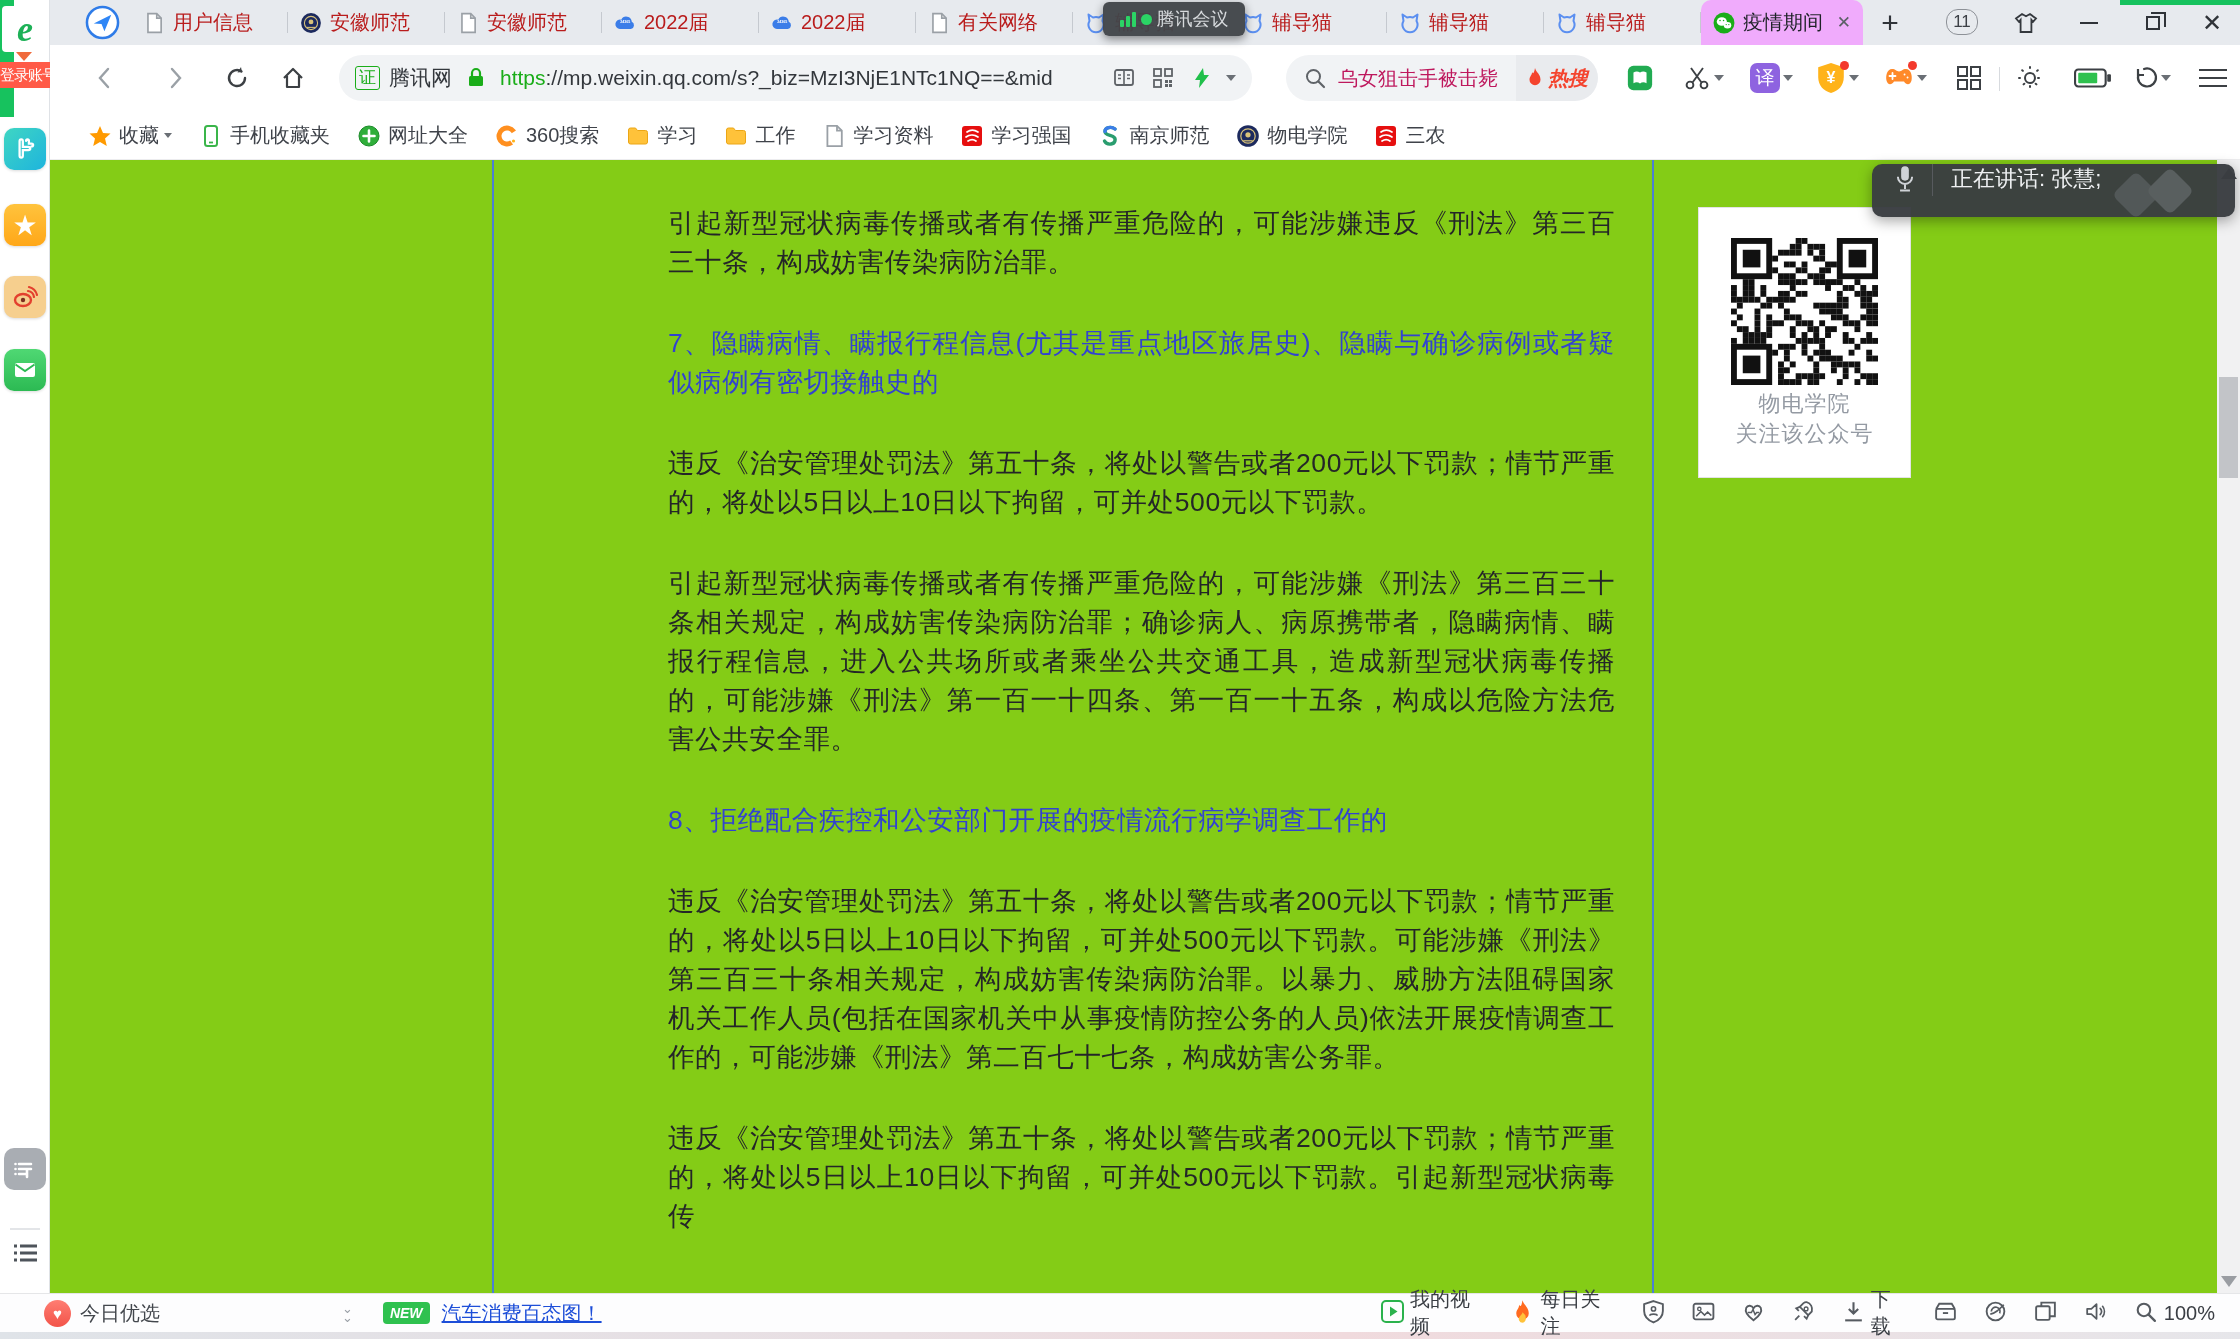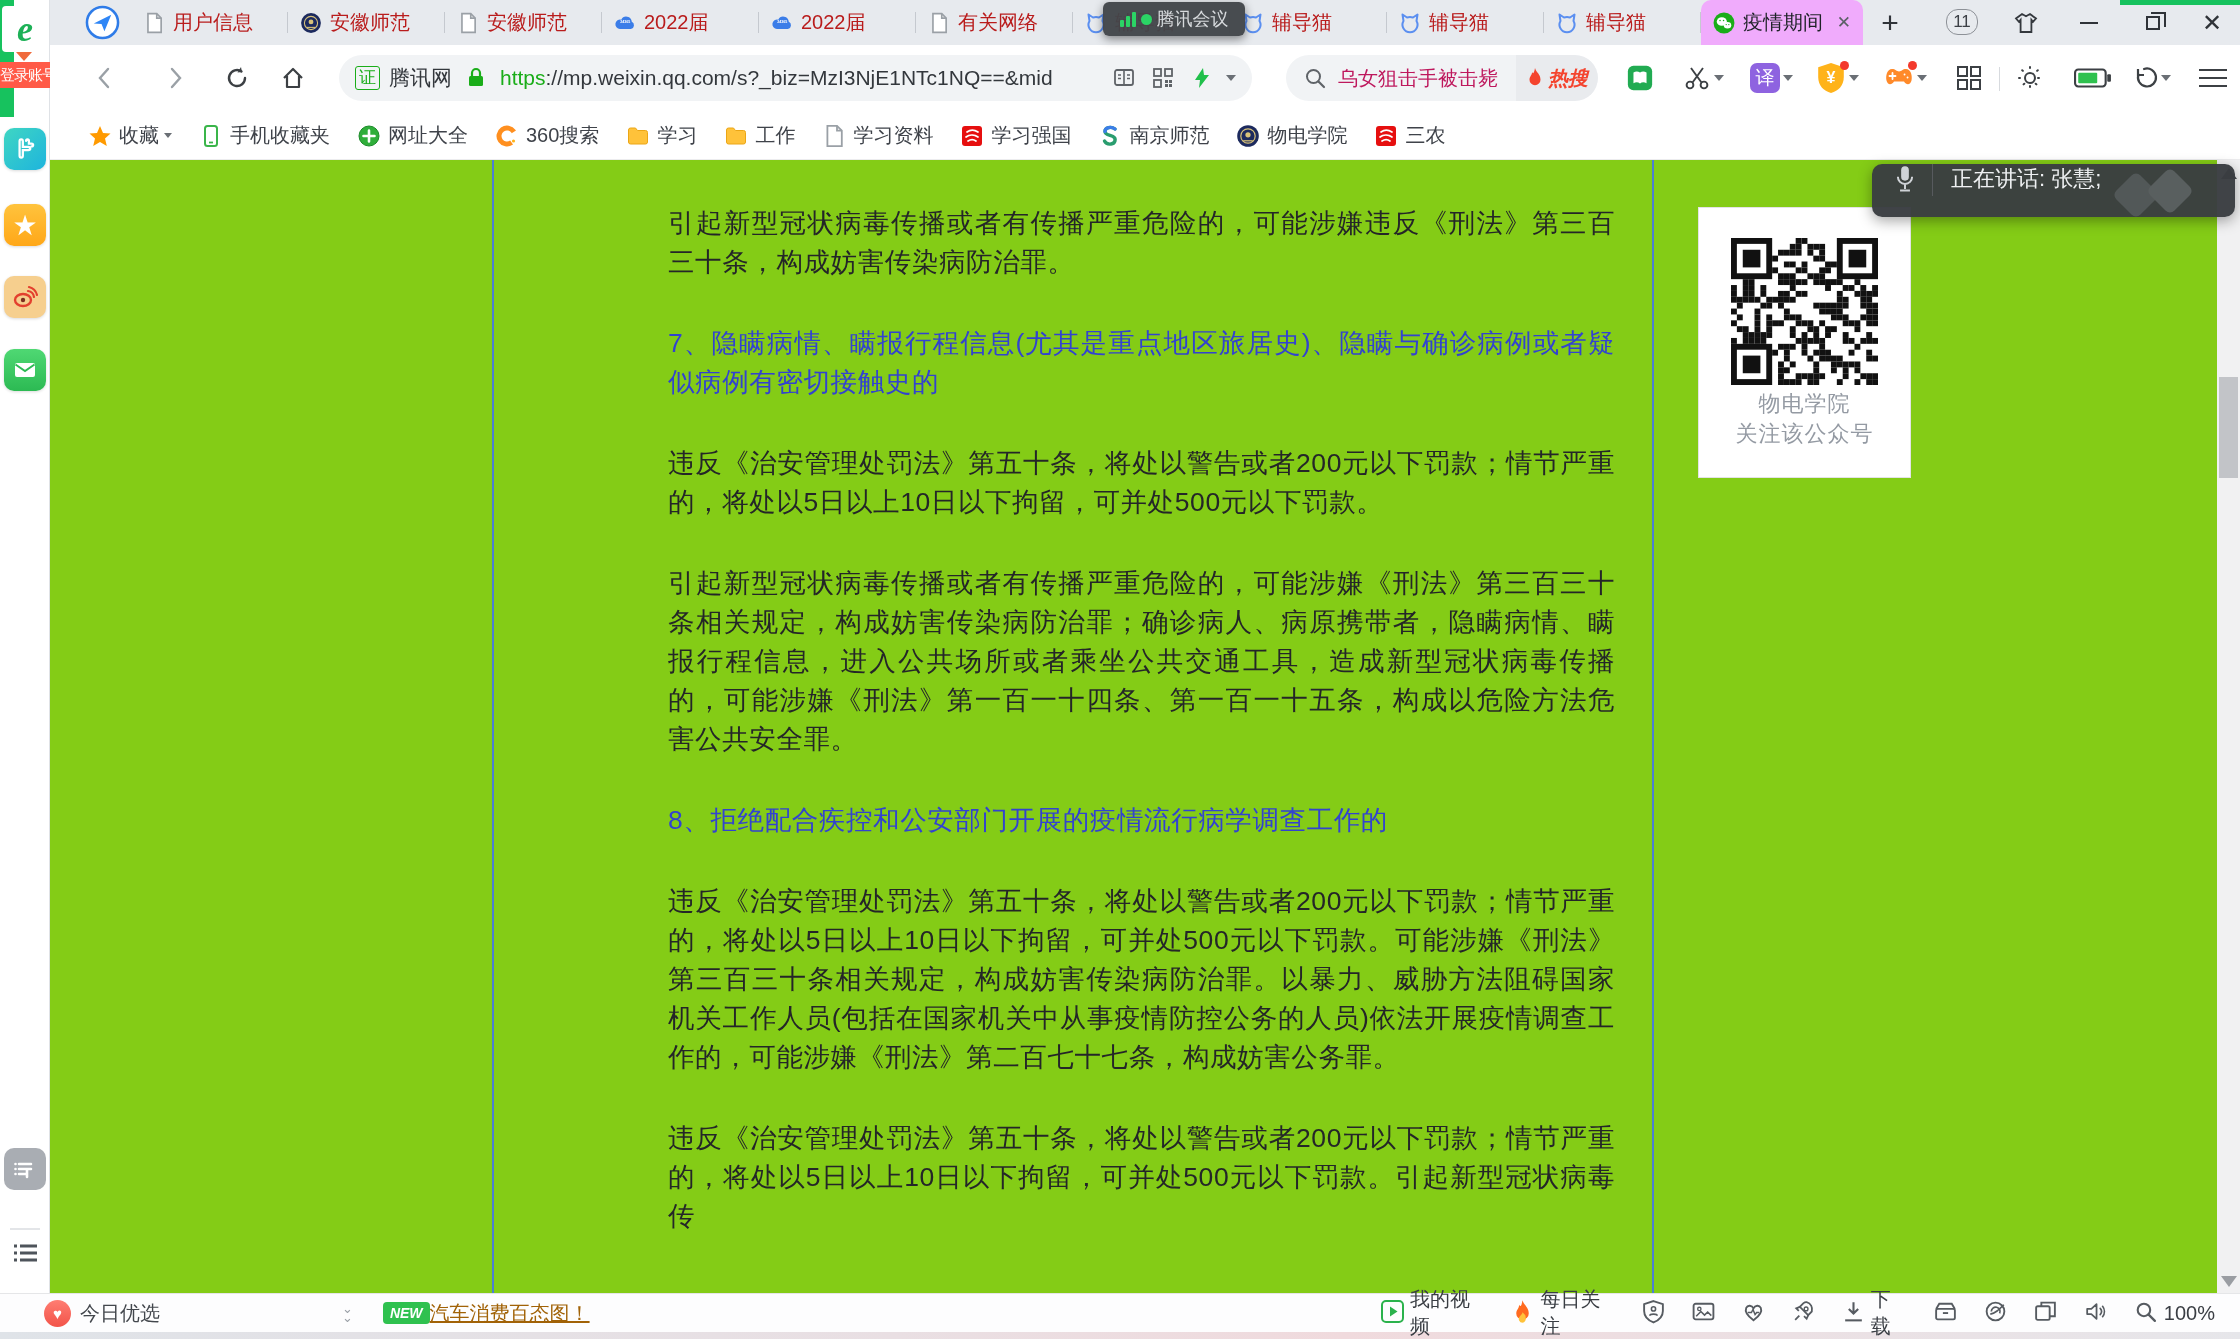--- a/index.html
+++ b/index.html
@@ -121,21 +121,21 @@
   #sb-down{position:absolute;left:4px;bottom:6px;width:0;height:0;border-left:8px solid transparent;border-right:8px solid transparent;border-top:11px solid #9a9da2}
   #sb-thumb{position:absolute;left:2px;top:217px;width:19px;height:101px;background:#c2c4c8}
 
   
   #statusbar{position:absolute;left:0;top:1293px;width:2240px;height:39px;background:#fdfdfe;border-top:1px solid #e5e6e8;z-index:20;display:flex;align-items:center}
   #sb-left{position:absolute;left:44px;display:flex;align-items:center}
   #sb-heart{width:27px;height:27px;border-radius:50%;background:linear-gradient(180deg,#ff7d72,#f2544a);color:#fff;font-size:15px;display:flex;align-items:center;justify-content:center;margin-right:9px}
   .sb-txt{font-size:20px;color:#43474d}
   #sb-chev{margin-left:182px;color:#9aa0a7;font-size:13px;line-height:9px;text-align:center}
   #sb-new{margin-left:30px;background:#2fc14f;color:#fff;font-size:14px;font-weight:bold;border-radius:4px;padding:3px 7px;font-style:italic}
-  #sb-link{font-size:20px;color:#a16207;text-decoration:underline}
+  #sb-link{margin-left:12px;font-size:20px;color:#1d4ed8;text-decoration:underline}
   #sb-right{position:absolute;left:1380px;display:flex;align-items:center;gap:0}
   .sbr{display:flex;align-items:center;margin-right:25px}
   .sbr svg{width:25px;height:25px}
   .sbr .lab{font-size:20px;color:#3a3e44;margin-left:5px}
   #sb-zoom{font-size:20px;color:#3a3e44;margin-left:6px}
 
   
   #taskbar{position:absolute;left:0;top:1332px;width:2240px;height:7px;background:linear-gradient(90deg,#dfe3e8,#e9dfe3 40%,#f0dadd 60%,#e6e6ea)}
 </style>
 </head>

